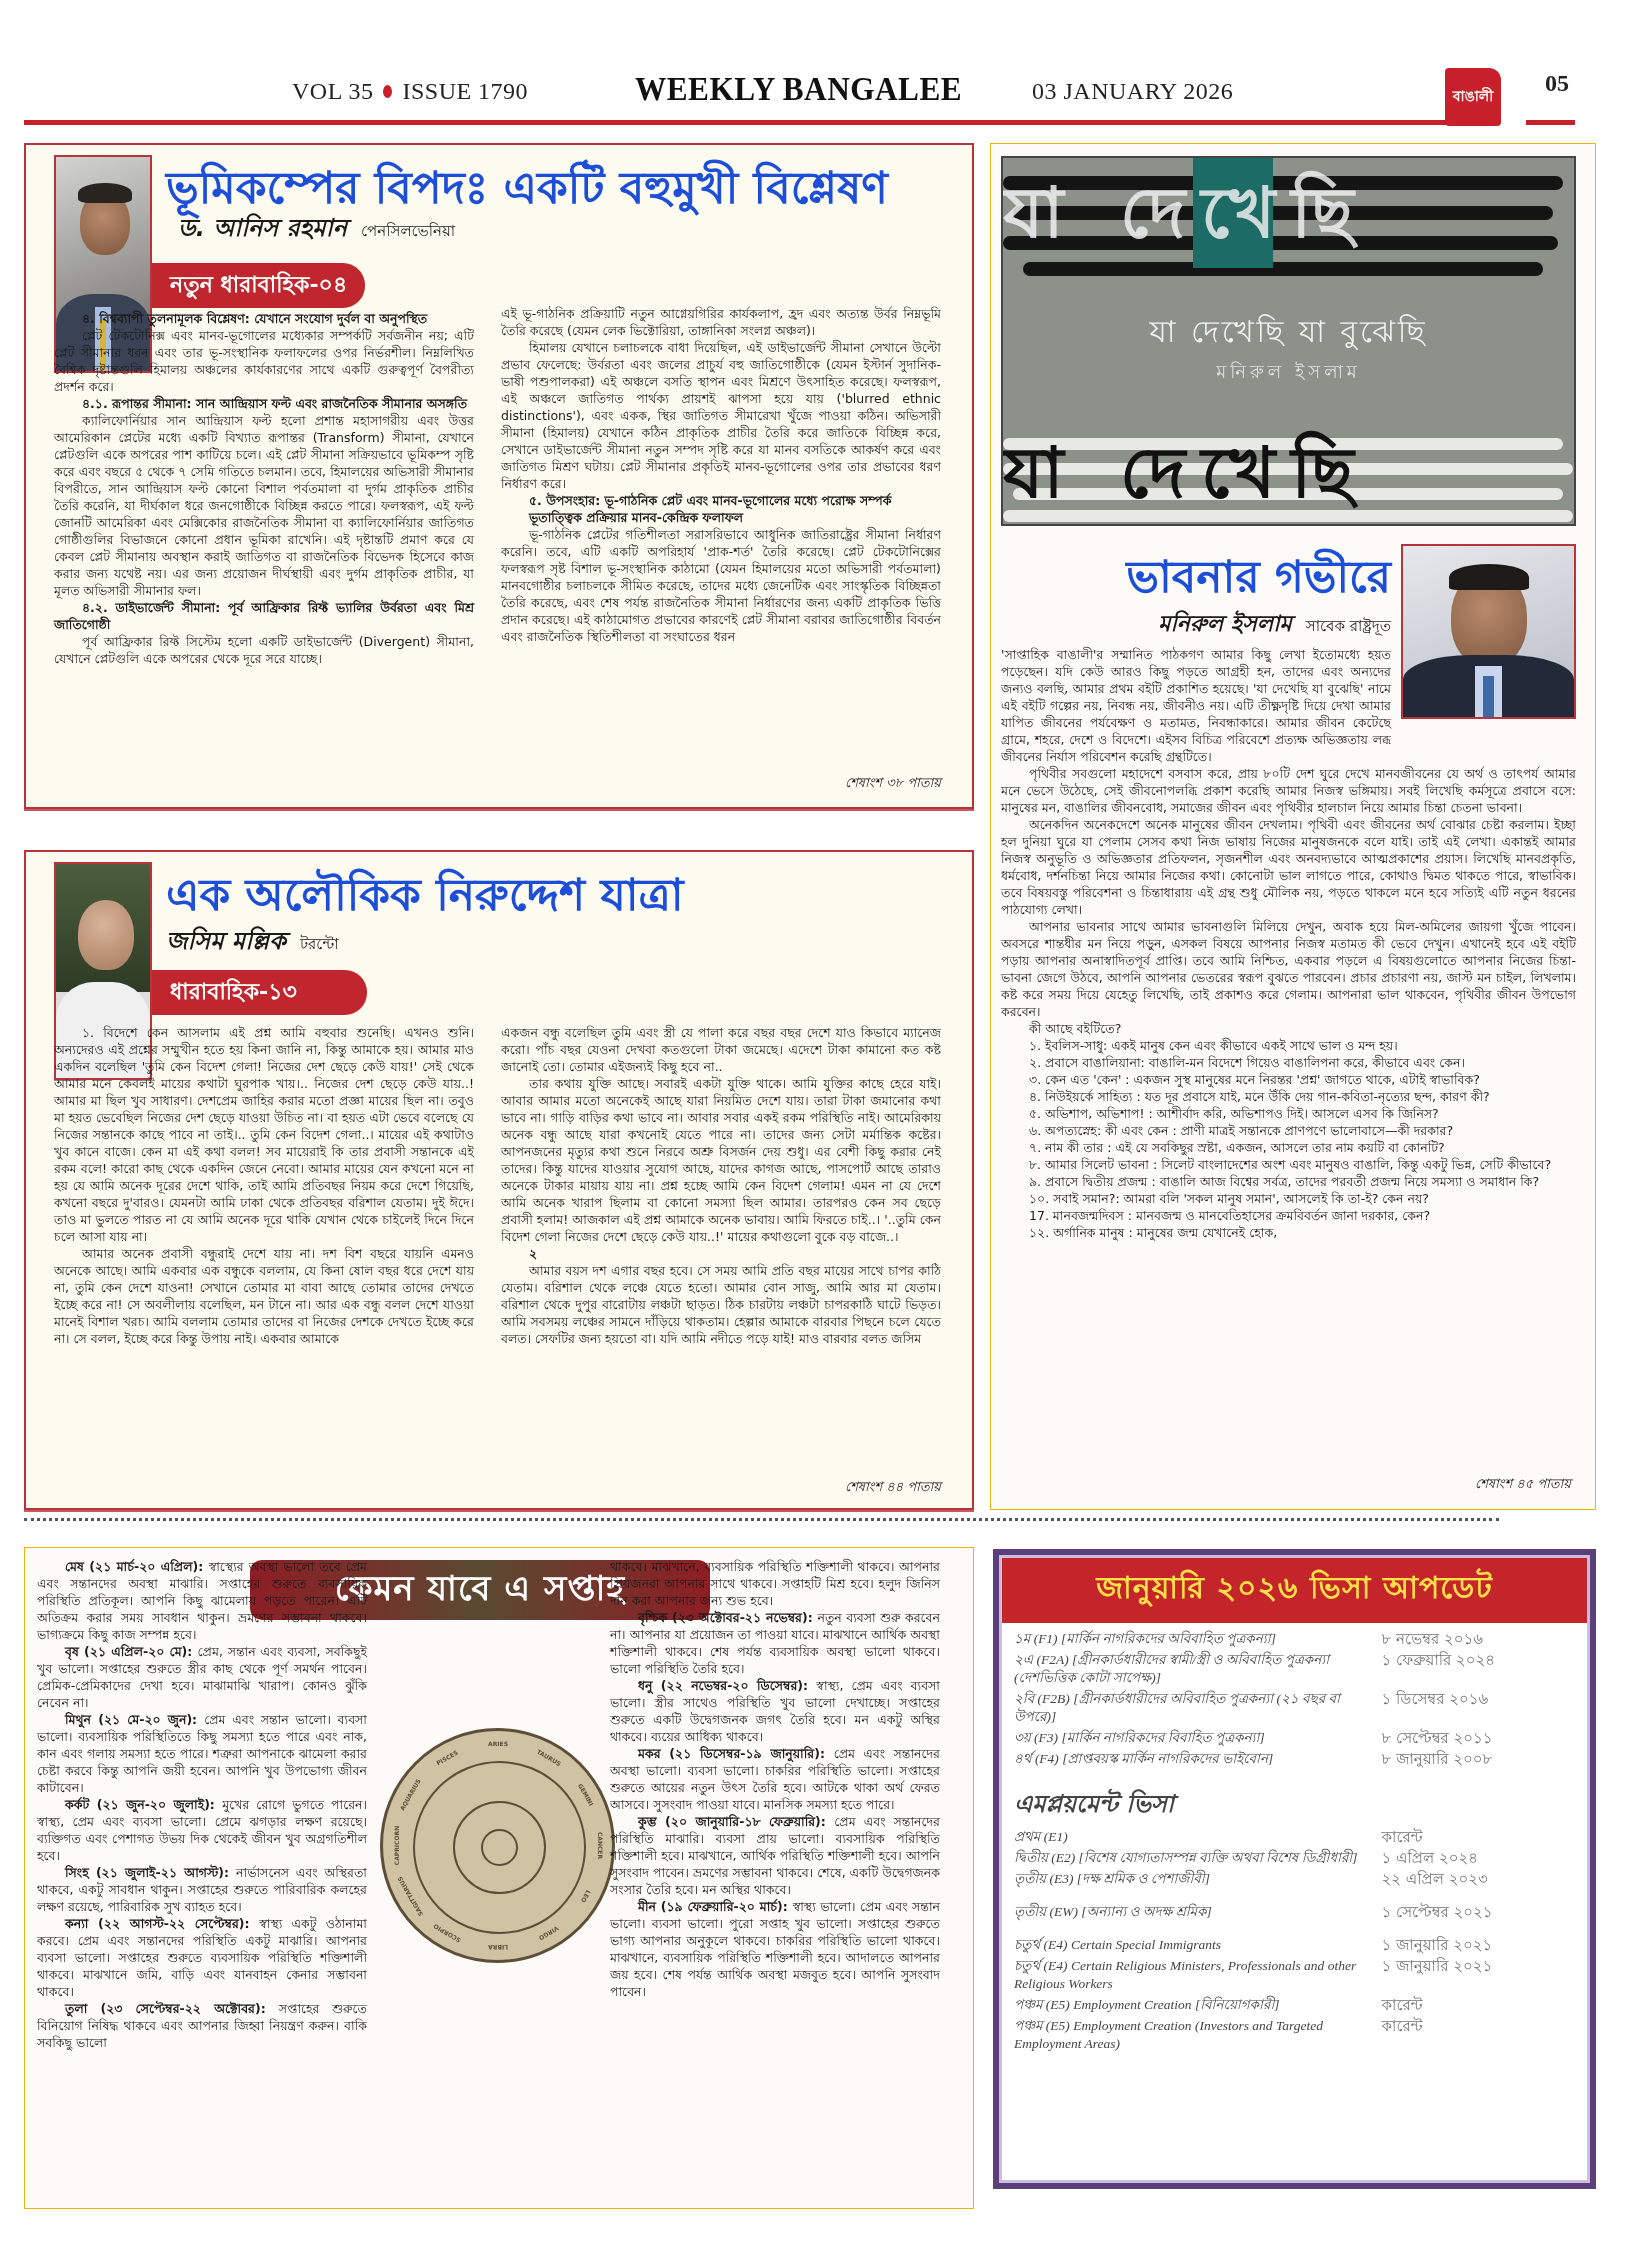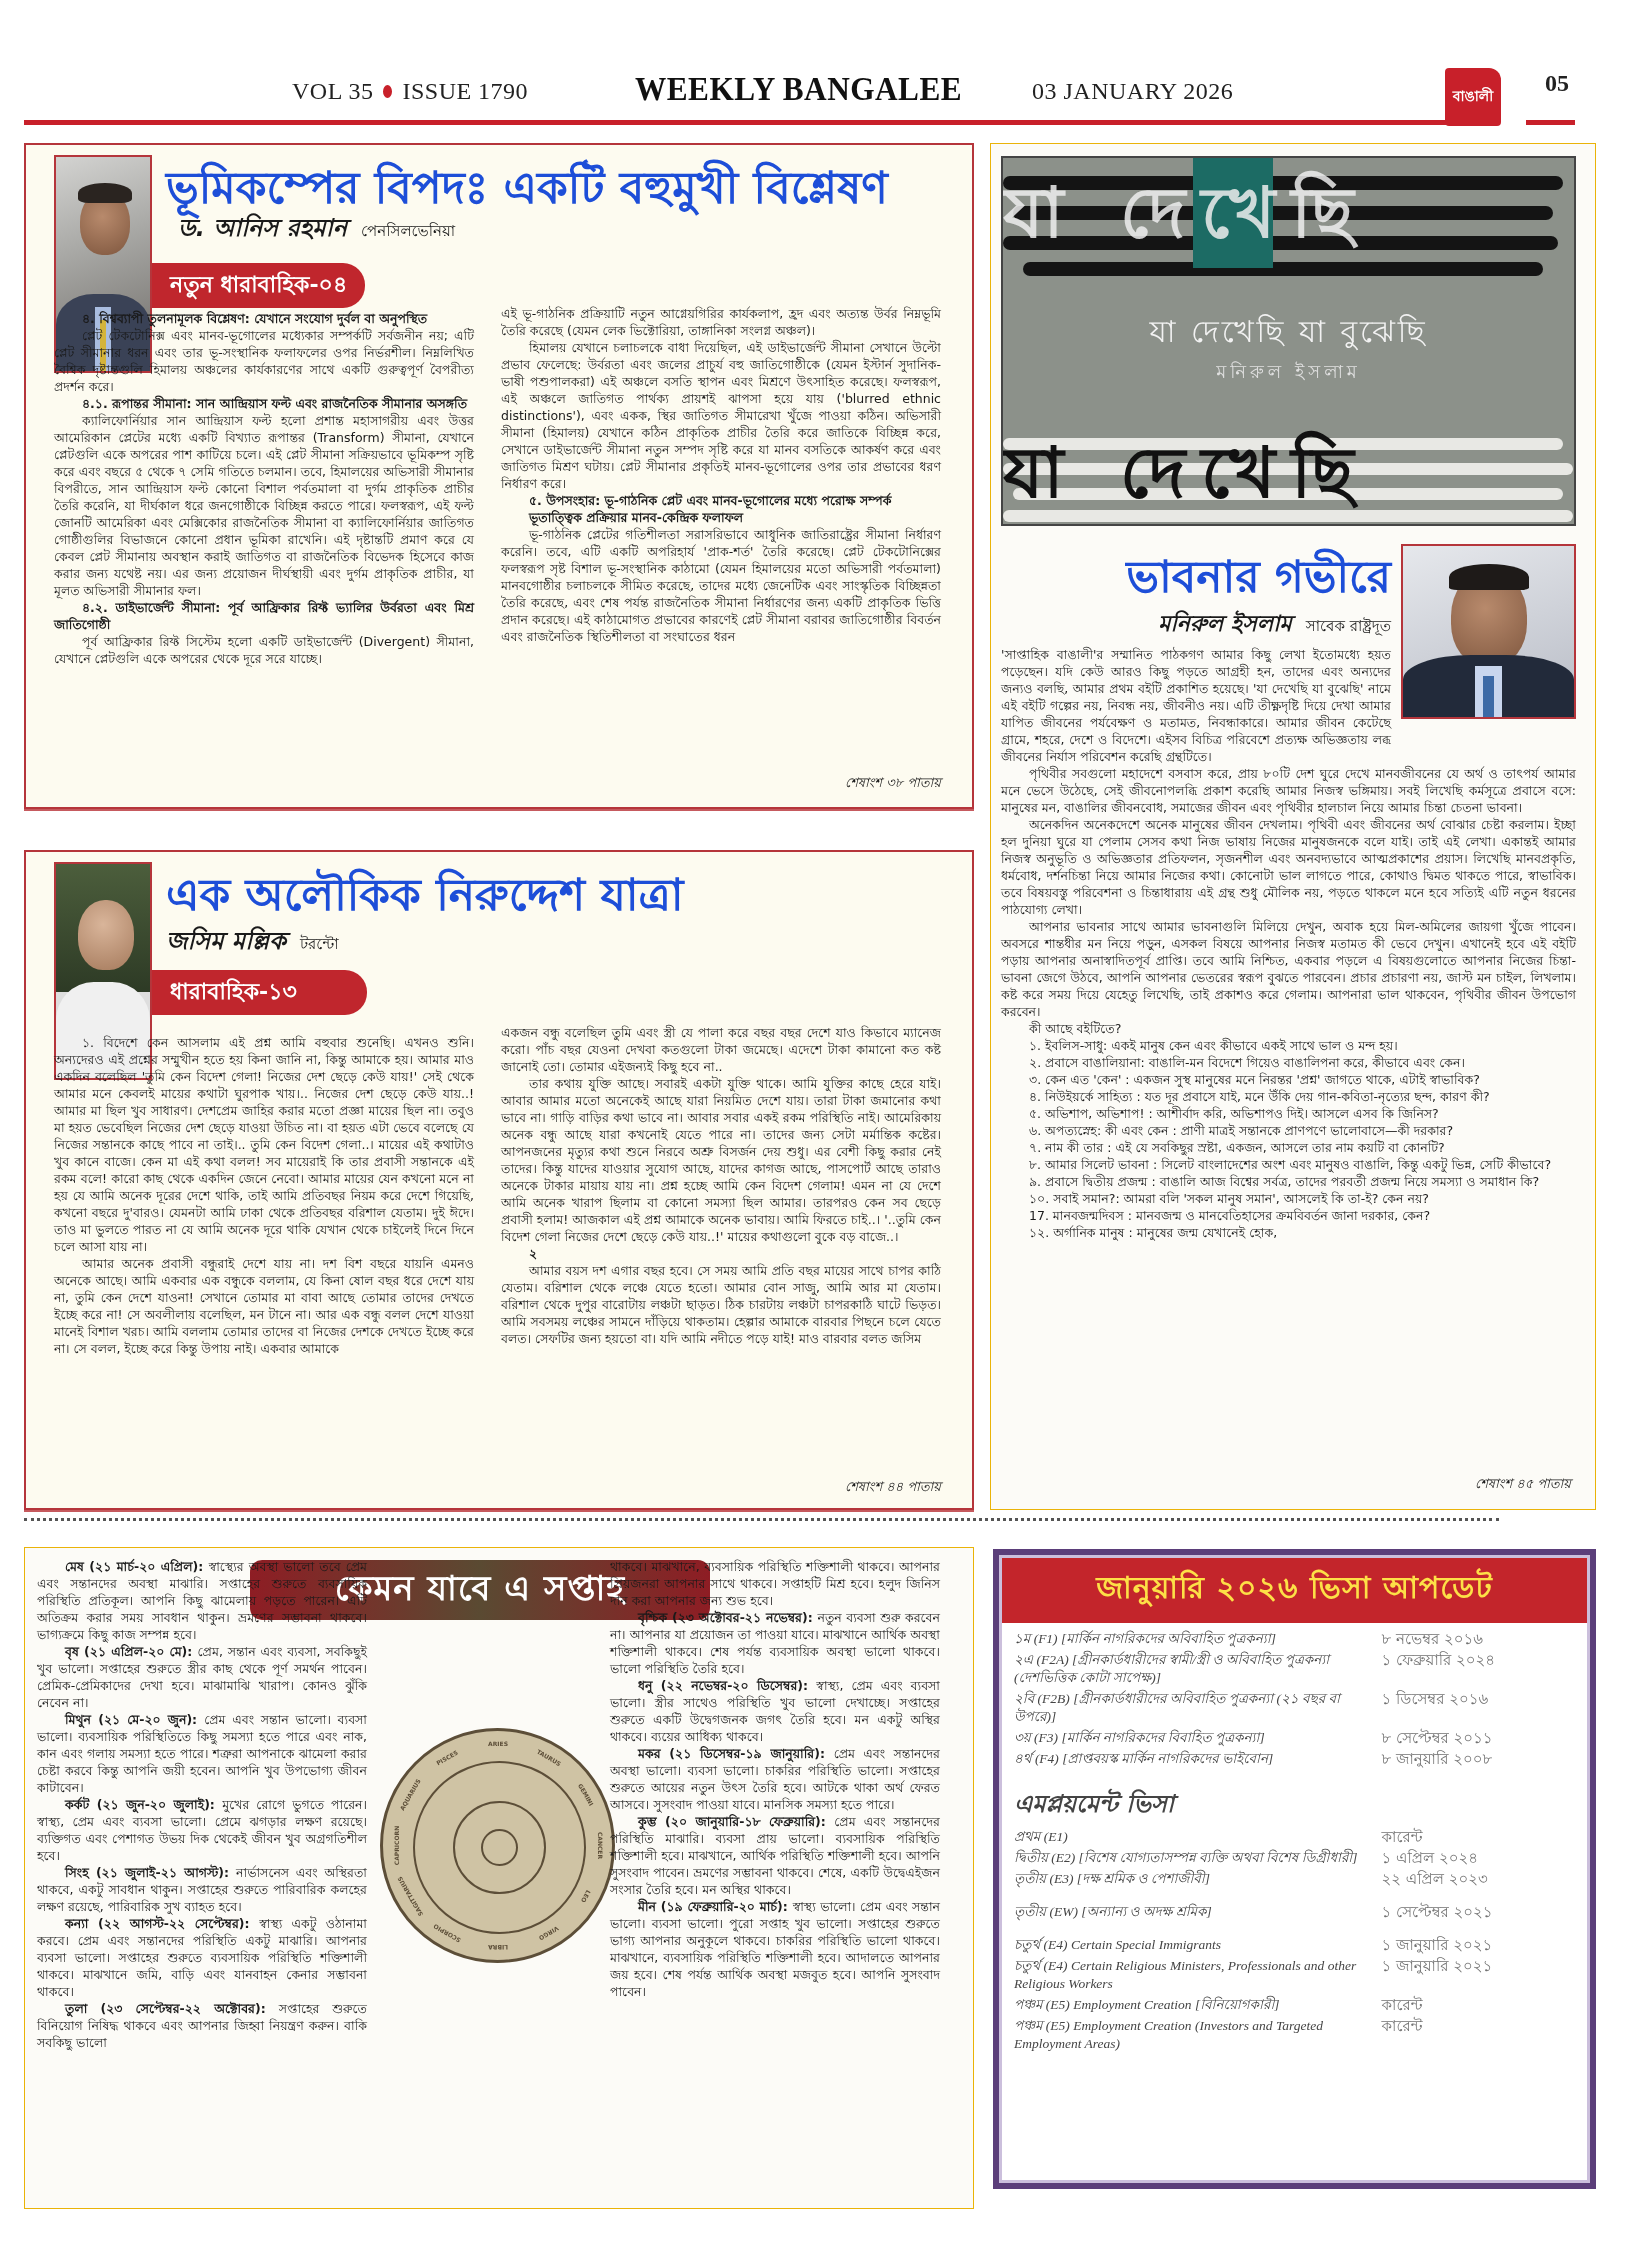--- a/index.html
+++ b/index.html
@@ -153,21 +153,21 @@
 <div class="abs box" style="left:24px;top:850px;width:950px;height:660px;">
   <div class="abs photo" style="left:28px;top:10px;width:98px;height:218px;background:linear-gradient(180deg,#4c5e3c,#2d3a25 60%,#dedede 60%);">
     <div class="face" style="left:22px;top:36px;width:56px;height:70px;background:radial-gradient(circle at 45% 35%,#d9b59a,#a57a5c);"></div>
     <div class="suit" style="background:#f0f0f0;height:45%;"></div>
   </div>
   <div class="abs headline" style="left:140px;top:10px;font-size:44px;">এক অলৌকিক নিরুদ্দেশ যাত্রা</div>
   <div class="abs byline" style="left:140px;top:70px;font-size:24px;">
     <span>জসিম মল্লিক</span><small>টরন্টো</small>
   </div>
   <div class="abs series" style="left:126px;top:118px;padding-right:70px;">ধারাবাহিক-১৩</div>
-  <div class="abs body-text" id="a2c1" style="left:28px;top:172px;width:420px;margin-top:10px;">
+  <div class="abs body-text" id="a2c1" style="left:28px;top:172px;width:420px;">
       <p class="">১. বিদেশে কেন আসলাম এই প্রশ্ন আমি বহুবার শুনেছি। এখনও শুনি। অন্যদেরও এই প্রশ্নের সম্মুখীন হতে হয় কিনা জানি না, কিন্তু আমাকে হয়। আমার মাও একদিন বলেছিল 'তুমি কেন বিদেশ গেলা! নিজের দেশ ছেড়ে কেউ যায়!' সেই থেকে আমার মনে কেবলই মায়ের কথাটা ঘুরপাক খায়।.. নিজের দেশ ছেড়ে কেউ যায়..! আমার মা ছিল খুব সাধারণ। দেশপ্রেম জাহির করার মতো প্রজ্ঞা মায়ের ছিল না। তবুও মা হয়ত ভেবেছিল নিজের দেশ ছেড়ে যাওয়া উচিত না। বা হয়ত এটা ভেবে বলেছে যে নিজের সন্তানকে কাছে পাবে না তাই।.. তুমি কেন বিদেশ গেলা..। মায়ের এই কথাটাও খুব কানে বাজে। কেন মা এই কথা বলল! সব মায়েরাই কি তার প্রবাসী সন্তানকে এই রকম বলে! কারো কাছ থেকে একদিন জেনে নেবো। আমার মায়ের যেন কখনো মনে না হয় যে আমি অনেক দূরের দেশে থাকি, তাই আমি প্রতিবছর নিয়ম করে দেশে গিয়েছি, কখনো বছরে দু'বারও। যেমনটা আমি ঢাকা থেকে প্রতিবছর বরিশাল যেতাম। দুই ঈদে। তাও মা ভুলতে পারত না যে আমি অনেক দূরে থাকি যেখান থেকে চাইলেই দিনে দিনে চলে আসা যায় না।</p>
       <p class="">আমার অনেক প্রবাসী বন্ধুরাই দেশে যায় না। দশ বিশ বছরে যায়নি এমনও অনেকে আছে। আমি একবার এক বন্ধুকে বললাম, যে কিনা ষোল বছর ধরে দেশে যায় না, তুমি কেন দেশে যাওনা! সেখানে তোমার মা বাবা আছে তোমার তাদের দেখতে ইচ্ছে করে না! সে অবলীলায় বলেছিল, মন টানে না। আর এক বন্ধু বলল দেশে যাওয়া মানেই বিশাল খরচ। আমি বললাম তোমার তাদের বা নিজের দেশকে দেখতে ইচ্ছে করে না। সে বলল, ইচ্ছে করে কিন্তু উপায় নাই। একবার আমাকে</p>
     </div>
   <div class="abs body-text" id="a2c2" style="left:475px;top:172px;width:440px;">
       <p class="ni">একজন বন্ধু বলেছিল তুমি এবং স্ত্রী যে পালা করে বছর বছর দেশে যাও কিভাবে ম্যানেজ করো। পাঁচ বছর যেওনা দেখবা কতগুলো টাকা জমেছে। এদেশে টাকা কামানো কত কষ্ট জানোই তো। তোমার এইজন্যই কিছু হবে না..</p>
       <p class="">তার কথায় যুক্তি আছে। সবারই একটা যুক্তি থাকে। আমি যুক্তির কাছে হেরে যাই। আবার আমার মতো অনেকেই আছে যারা নিয়মিত দেশে যায়। তারা টাকা জমানোর কথা ভাবে না। গাড়ি বাড়ির কথা ভাবে না। আবার সবার একই রকম পরিস্থিতি নাই। আমেরিকায় অনেক বন্ধু আছে যারা কখনোই যেতে পারে না। তাদের জন্য সেটা মর্মান্তিক কষ্টের। আপনজনের মৃত্যুর কথা শুনে নিরবে অশ্রু বিসর্জন দেয় শুধু। এর বেশী কিছু করার নেই তাদের। কিন্তু যাদের যাওয়ার সুযোগ আছে, যাদের কাগজ আছে, পাসপোর্ট আছে তারাও অনেকে টাকার মায়ায় যায় না। প্রশ্ন হচ্ছে আমি কেন বিদেশ গেলাম! এমন না যে দেশে আমি অনেক খারাপ ছিলাম বা কোনো সমস্যা ছিল আমার। তারপরও কেন সব ছেড়ে প্রবাসী হলাম! আজকাল এই প্রশ্ন আমাকে অনেক ভাবায়। আমি ফিরতে চাই..। '..তুমি কেন বিদেশ গেলা নিজের দেশে ছেড়ে কেউ যায়..!' মায়ের কথাগুলো বুকে বড় বাজে..।</p>
       <p class="h">২</p>
       <p class="">আমার বয়স দশ এগার বছর হবে। সে সময় আমি প্রতি বছর মায়ের সাথে চাপর কাঠি যেতাম। বরিশাল থেকে লঞ্চে যেতে হতো। আমার বোন সাজু, আমি আর মা যেতাম। বরিশাল থেকে দুপুর বারোটায় লঞ্চটা ছাড়ত। ঠিক চারটায় লঞ্চটা চাপরকাঠি ঘাটে ভিড়ত। আমি সবসময় লঞ্চের সামনে দাঁড়িয়ে থাকতাম। হেল্পার আমাকে বারবার পিছনে চলে যেতে বলত। সেফটির জন্য হয়তো বা। যদি আমি নদীতে পড়ে যাই! মাও বারবার বলত জসিম</p>
     </div>
   <div class="abs cont" style="left:720px;top:625px;width:195px;font-size:13px;">শেষাংশ ৪৪ পাতায়</div>
@@ -203,21 +203,21 @@
       <p><span class="sign">কর্কট (২১ জুন-২০ জুলাই): </span><span>মুখের রোগে ভুগতে পারেন। স্বাস্থ্য, প্রেম এবং ব্যবসা ভালো। প্রেমে ঝগড়ার লক্ষণ রয়েছে। ব্যক্তিগত এবং পেশাগত উভয় দিক থেকেই জীবন খুব অগ্রগতিশীল হবে।</span></p>
       <p><span class="sign">সিংহ (২১ জুলাই-২১ আগস্ট): </span><span>নার্ভাসনেস এবং অস্থিরতা থাকবে, একটু সাবধান থাকুন। সপ্তাহের শুরুতে পারিবারিক কলহের লক্ষণ রয়েছে, পারিবারিক সুখ ব্যাহত হবে।</span></p>
       <p><span class="sign">কন্যা (২২ আগস্ট-২২ সেপ্টেম্বর): </span><span>স্বাস্থ্য একটু ওঠানামা করবে। প্রেম এবং সন্তানদের পরিস্থিতি একটু মাঝারি। আপনার ব্যবসা ভালো। সপ্তাহের শুরুতে ব্যবসায়িক পরিস্থিতি শক্তিশালী থাকবে। মাঝখানে জমি, বাড়ি এবং যানবাহন কেনার সম্ভাবনা থাকবে।</span></p>
       <p><span class="sign">তুলা (২৩ সেপ্টেম্বর-২২ অক্টোবর): </span><span>সপ্তাহের শুরুতে বিনিয়োগ নিষিদ্ধ থাকবে এবং আপনার জিহ্বা নিয়ন্ত্রণ করুন। বাকি সবকিছু ভালো</span></p>
     </div>
   <div class="abs body-text" id="hr" style="left: 585px; top: 10px; width: 330px;">
       <p class="ni">থাকবে। মাঝখানে, ব্যবসায়িক পরিস্থিতি শক্তিশালী থাকবে। আপনার প্রিয়জনরা আপনার সাথে থাকবে। সপ্তাহটি মিশ্র হবে। হলুদ জিনিস দান করা আপনার জন্য শুভ হবে।</p>
       <p><span class="sign">বৃশ্চিক (২৩ অক্টোবর-২১ নভেম্বর): </span><span>নতুন ব্যবসা শুরু করবেন না। আপনার যা প্রয়োজন তা পাওয়া যাবে। মাঝখানে আর্থিক অবস্থা শক্তিশালী থাকবে। শেষ পর্যন্ত ব্যবসায়িক অবস্থা ভালো থাকবে। ভালো পরিস্থিতি তৈরি হবে।</span></p>
       <p><span class="sign">ধনু (২২ নভেম্বর-২০ ডিসেম্বর): </span><span>স্বাস্থ্য, প্রেম এবং ব্যবসা ভালো। স্ত্রীর সাথেও পরিস্থিতি খুব ভালো দেখাচ্ছে। সপ্তাহের শুরুতে একটি উদ্বেগজনক জগৎ তৈরি হবে। মন একটু অস্থির থাকবে। ব্যয়ের আধিক্য থাকবে।</span></p>
       <p><span class="sign">মকর (২১ ডিসেম্বর-১৯ জানুয়ারি): </span><span>প্রেম এবং সন্তানদের অবস্থা ভালো। ব্যবসা ভালো। চাকরির পরিস্থিতি ভালো। সপ্তাহের শুরুতে আয়ের নতুন উৎস তৈরি হবে। আটকে থাকা অর্থ ফেরত আসবে। সুসংবাদ পাওয়া যাবে। মানসিক সমস্যা হতে পারে।</span></p>
-      <p><span class="sign">কুম্ভ (২০ জানুয়ারি-১৮ ফেব্রুয়ারি): </span><span>প্রেম এবং সন্তানদের পরিস্থিতি মাঝারি। ব্যবসা প্রায় ভালো। ব্যবসায়িক পরিস্থিতি শক্তিশালী হবে। মাঝখানে, আর্থিক পরিস্থিতি শক্তিশালী হবে। আপনি সুসংবাদ পাবেন। ভ্রমণের সম্ভাবনা থাকবে। শেষে, একটি উদ্বেএইজন সংসার তৈরি হবে। মন অস্থির থাকবে।</span></p>
+      <p><span class="sign">কুম্ভ (২০ জানুয়ারি-১৮ ফেব্রুয়ারি): </span><span>প্রেম এবং সন্তানদের পরিস্থিতি মাঝারি। ব্যবসা প্রায় ভালো। ব্যবসায়িক পরিস্থিতি শক্তিশালী হবে। মাঝখানে, আর্থিক পরিস্থিতি শক্তিশালী হবে। আপনি সুসংবাদ পাবেন। ভ্রমণের সম্ভাবনা থাকবে। শেষে, একটি উদ্বেগজনক সংসার তৈরি হবে। মন অস্থির থাকবে।</span></p>
       <p><span class="sign">মীন (১৯ ফেব্রুয়ারি-২০ মার্চ): </span><span>স্বাস্থ্য ভালো। প্রেম এবং সন্তান ভালো। ব্যবসা ভালো। পুরো সপ্তাহ খুব ভালো। সপ্তাহের শুরুতে ভাগ্য আপনার অনুকূলে থাকবে। চাকরির পরিস্থিতি ভালো থাকবে। মাঝখানে, ব্যবসায়িক পরিস্থিতি শক্তিশালী হবে। আদালতে আপনার জয় হবে। শেষ পর্যন্ত আর্থিক অবস্থা মজবুত হবে। আপনি সুসংবাদ পাবেন।</span></p>
     </div>
 </div>
 
 <div class="abs visa" style="left:993px;top:1549px;width:603px;height:640px;">
   <div class="visa-in">
     <div class="visa-head">জানুয়ারি ২০২৬ ভিসা আপডেট</div>
     <div id="visa-family" style="padding:4px 12px 0;">
         <div class="vrow" style="margin: 3px 0px;">
           <div class="l">১ম (F1) [মার্কিন নাগরিকদের অবিবাহিত পুত্রকন্যা]</div>

